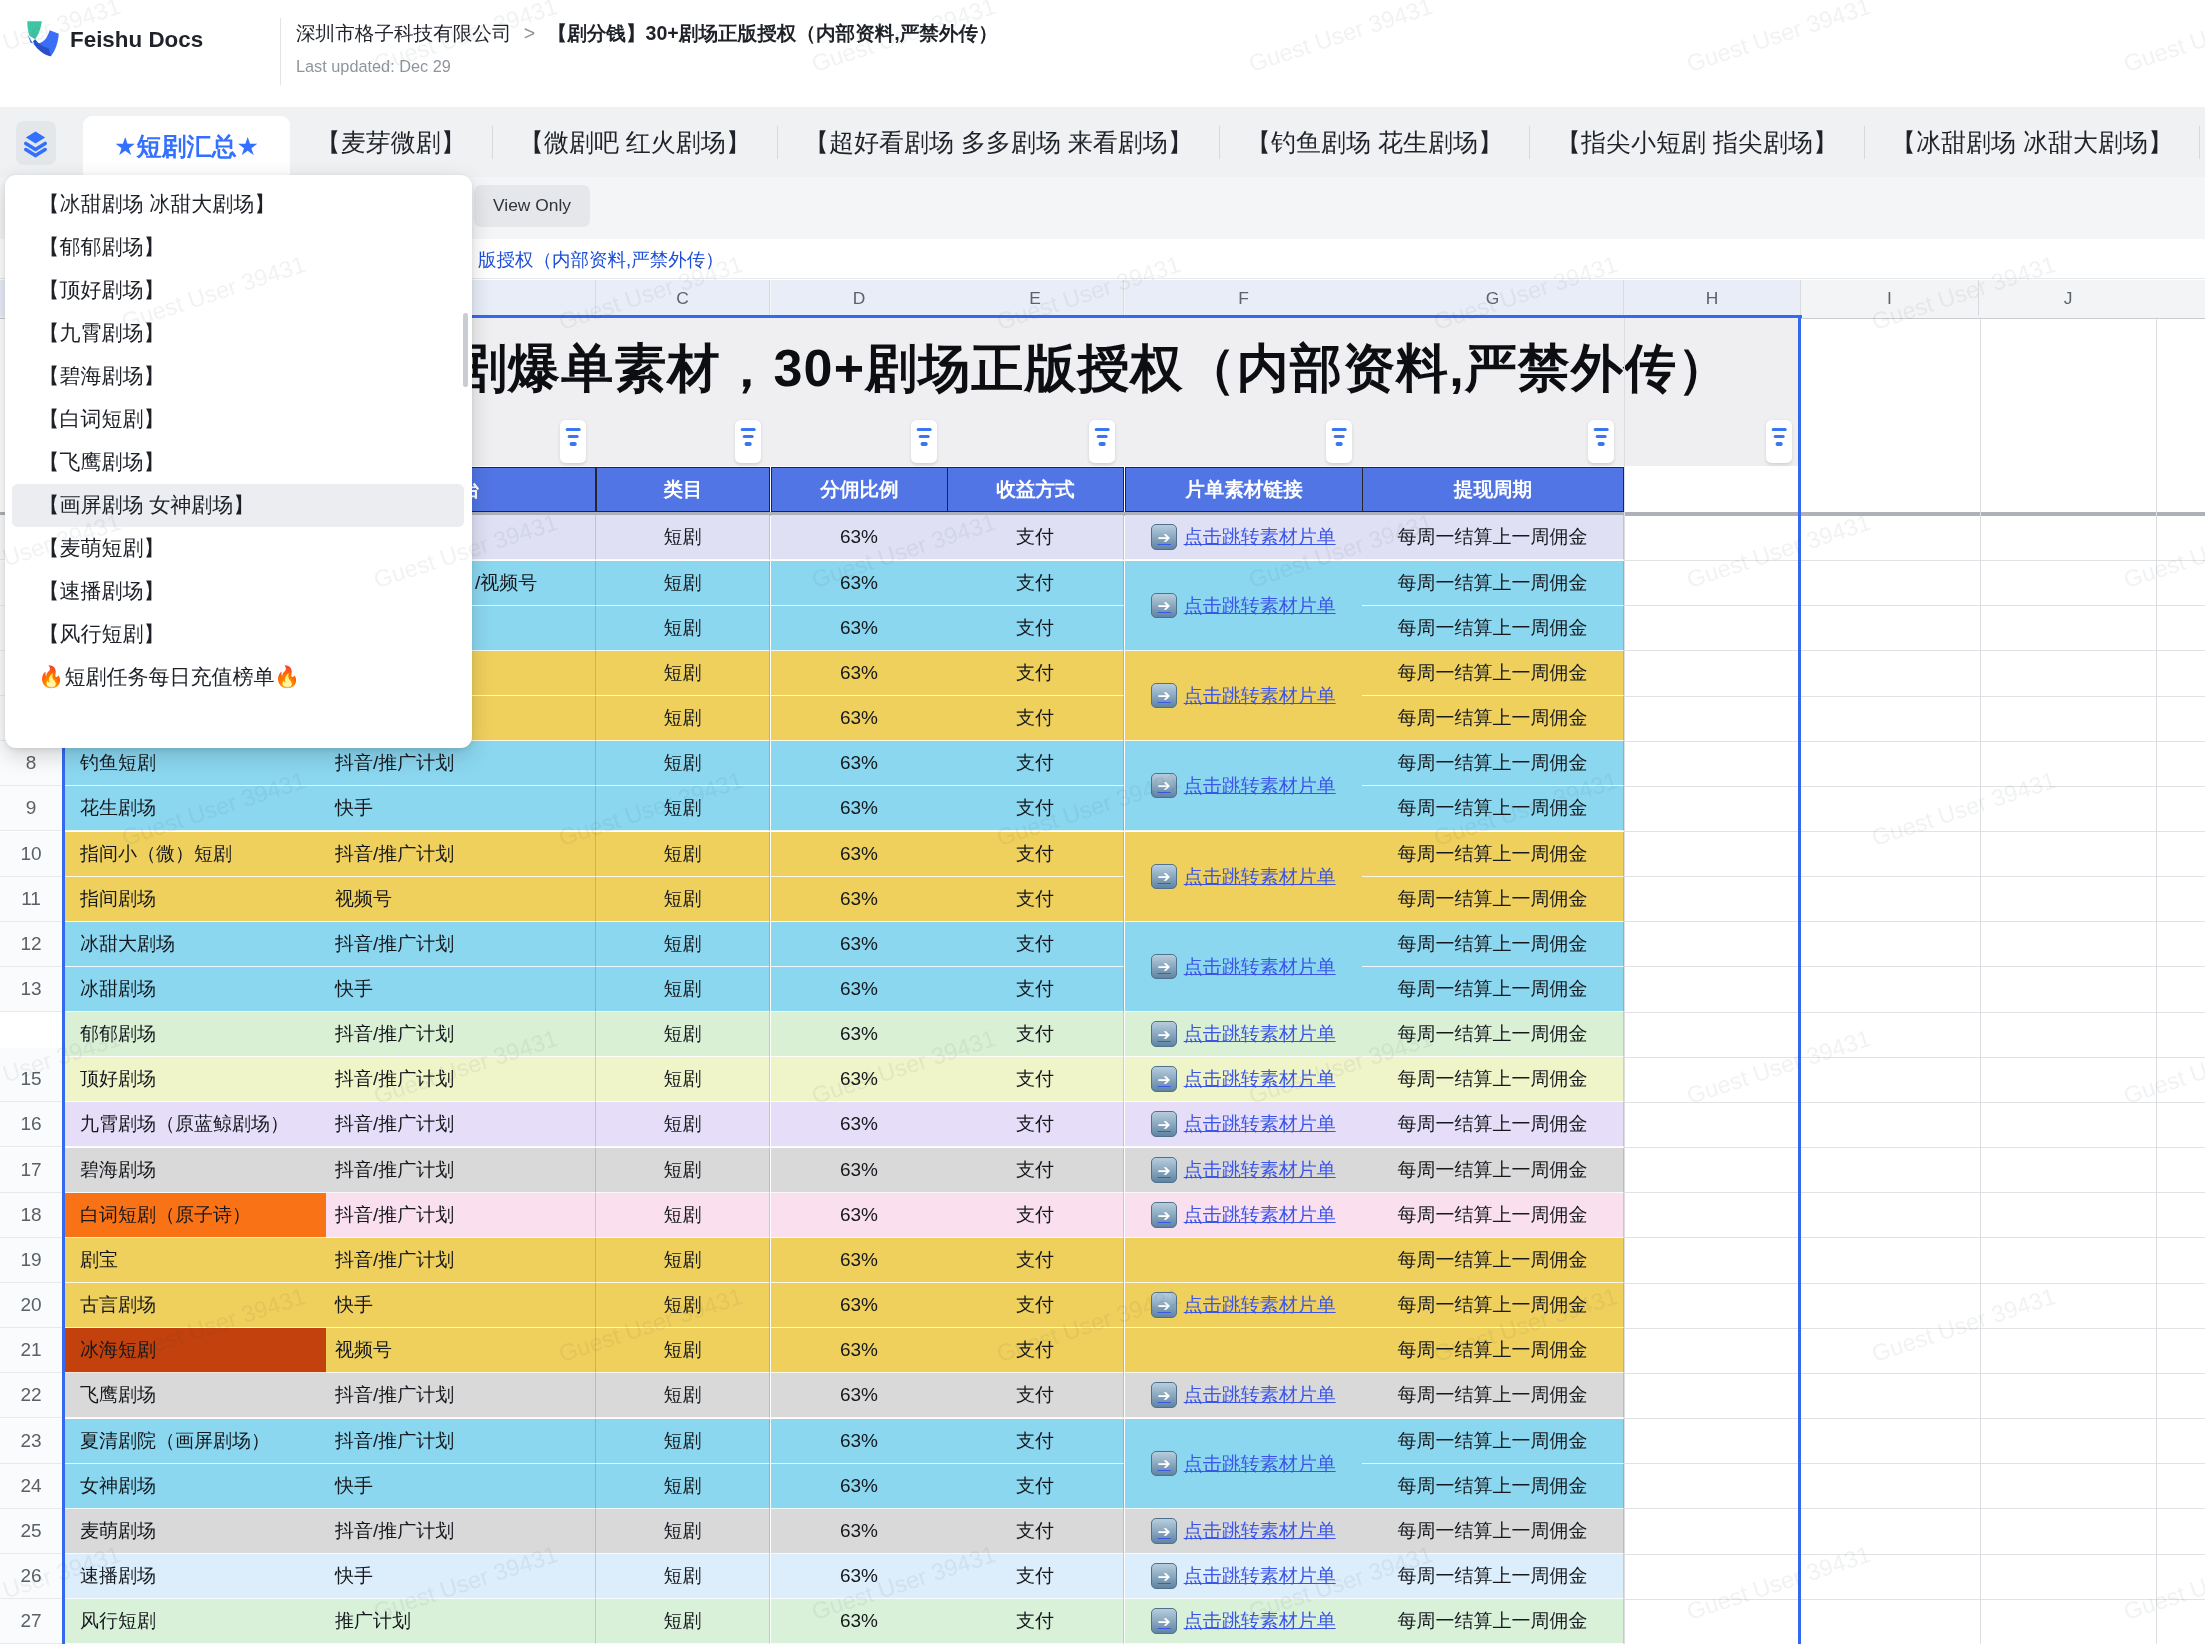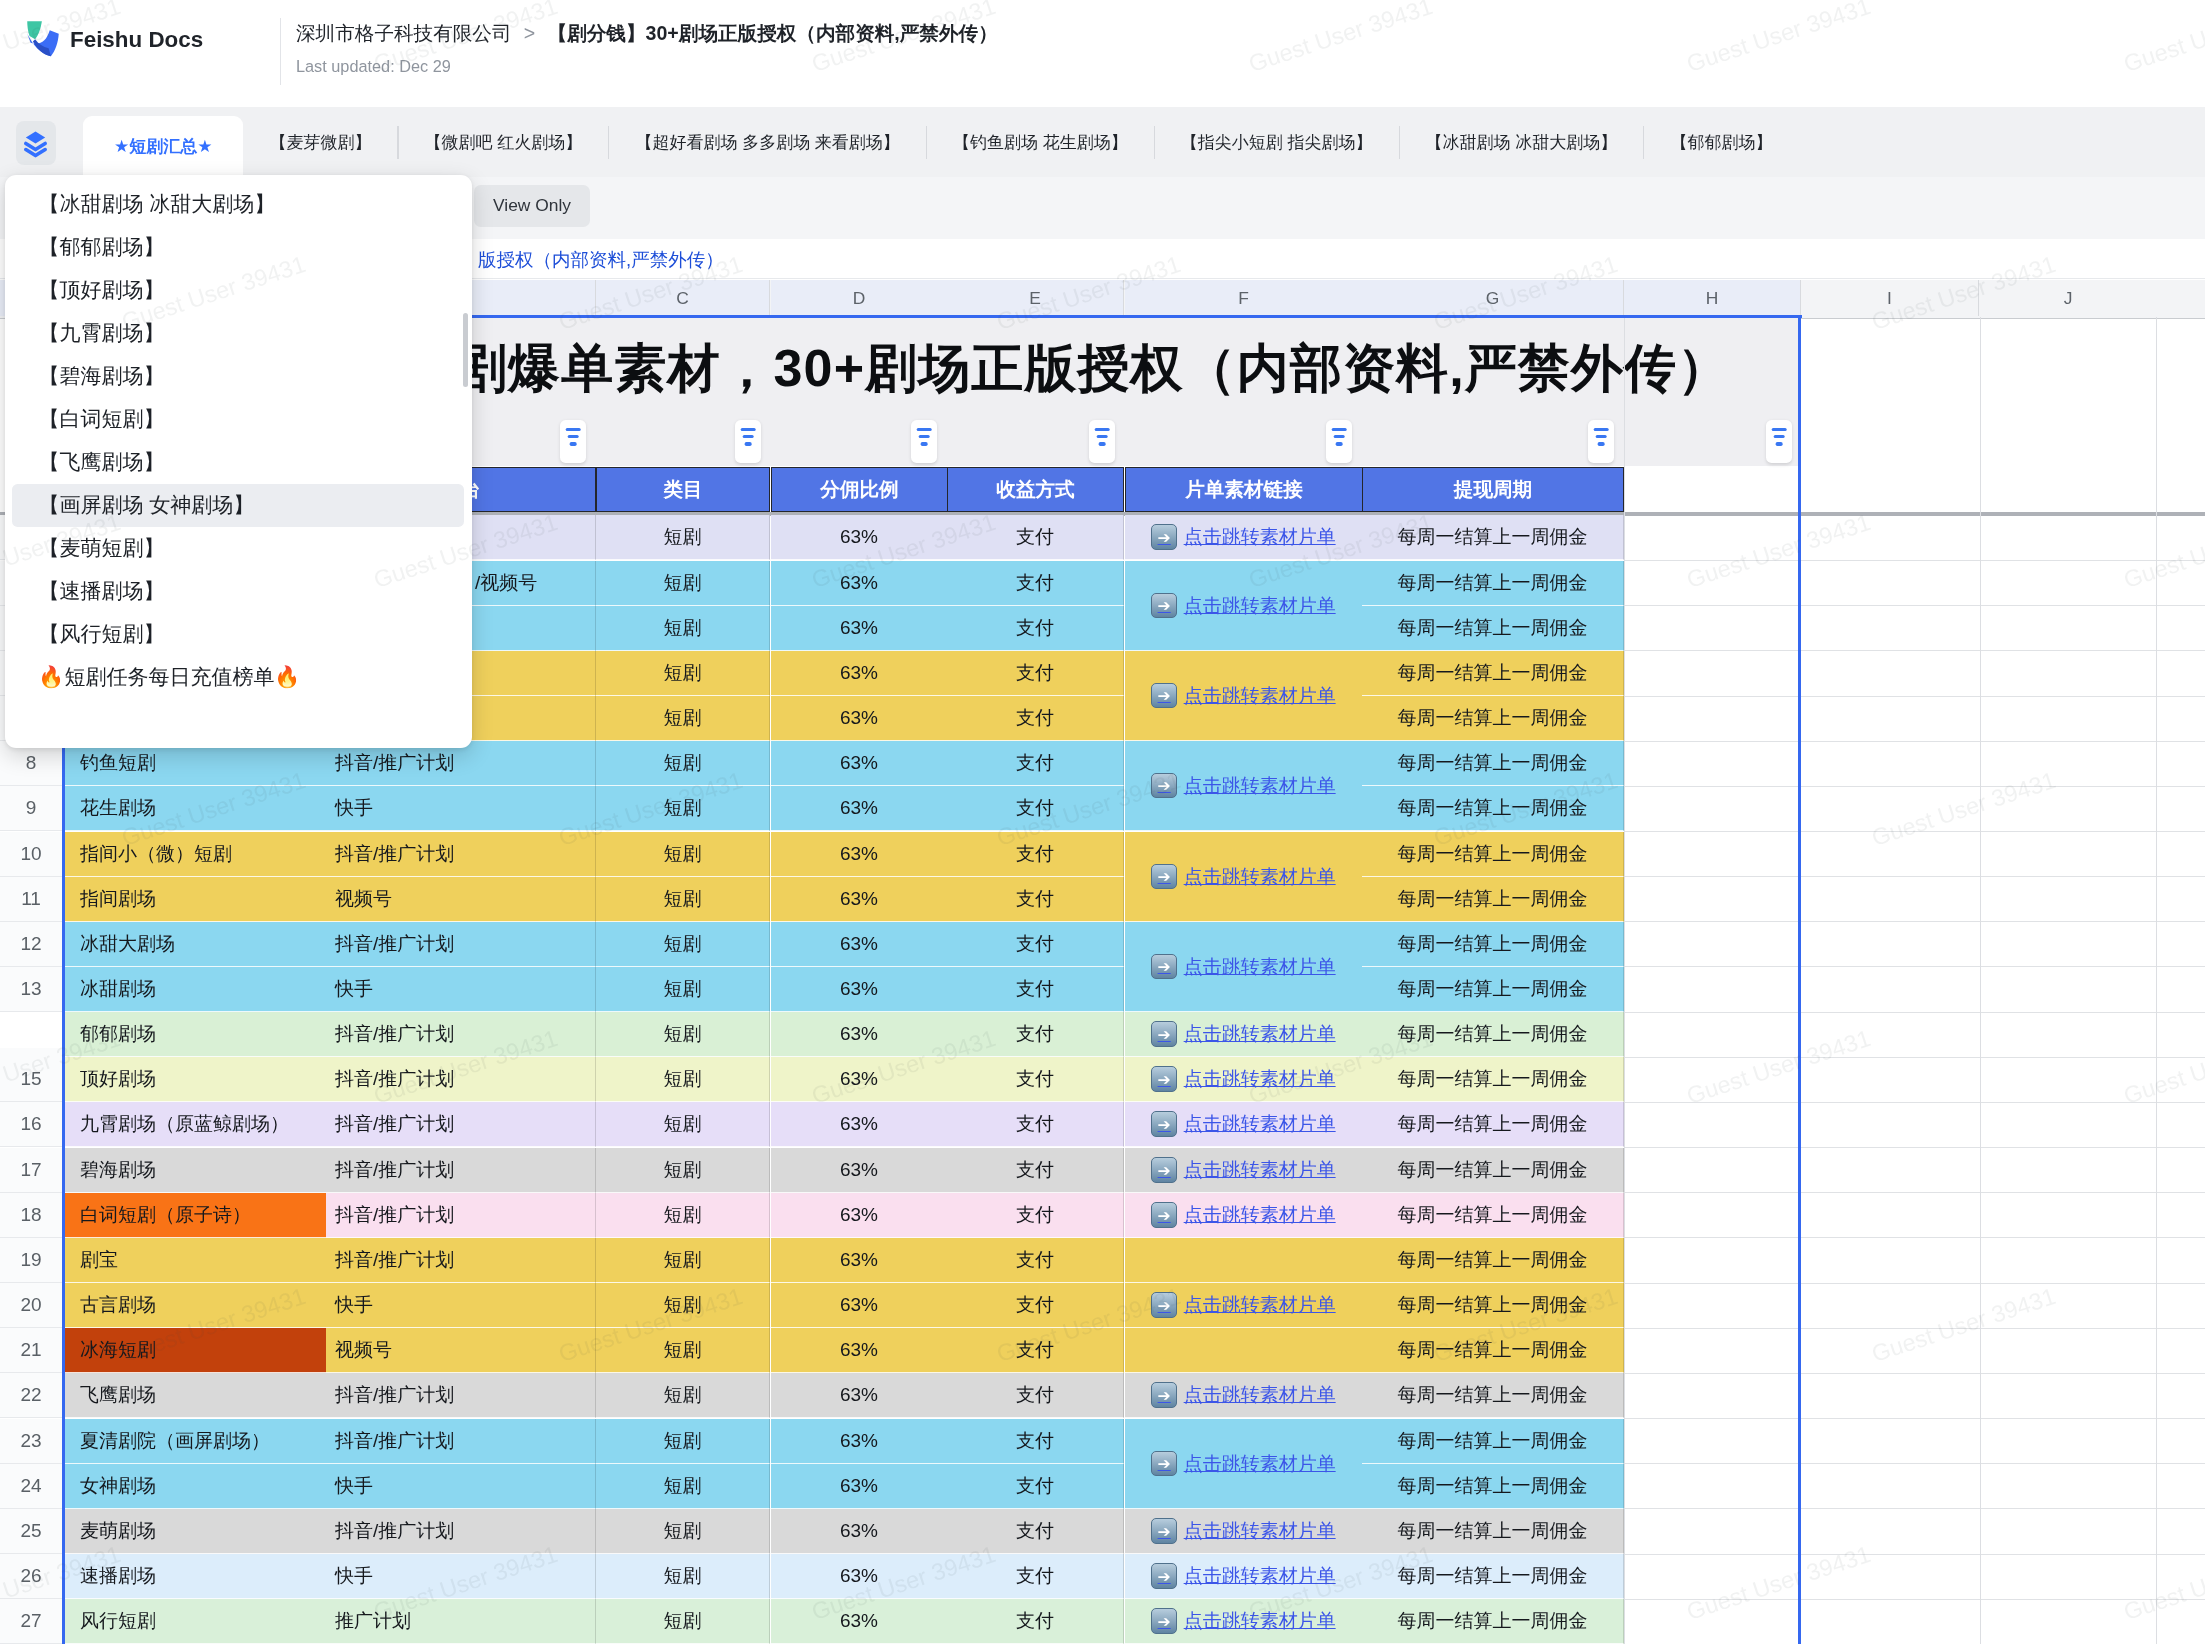--- a/index.html
+++ b/index.html
@@ -10,21 +10,21 @@
   #brand{left:70px;top:27px;font-size:22.4px;font-weight:bold;color:#1f2329;}
   #vdiv{left:280px;top:18px;width:1.1px;height:67px;background:#e2e4e8;}
   #crumb{left:296px;top:20px;font-size:19.6px;color:#1f2329;white-space:nowrap;}
   #crumb .chev{color:#8f959e;margin:0 12.3px;font-weight:400;}
   #crumb .doc{font-weight:bold;}
   #lastupd{left:296px;top:57px;font-size:16.3px;color:#8f959e;}
   
   #tabstrip{left:0;top:107px;width:2205px;height:70px;background:#f0f1f3;border-bottom:1.1px solid #e2e4e7;white-space:nowrap;overflow:hidden;}
   #layersbtn{left:15.7px;top:14px;width:40px;height:44px;background:#e4e7ea;border-radius:7.9px;display:flex;align-items:center;justify-content:center;}
   #tabs{left:83px;top:0;height:70px;display:flex;align-items:stretch;}
-  .tab{display:flex;align-items:center;padding:0 26px;font-size:17px;color:#1f2329;font-weight:500;position:relative;}
+  .tab{display:flex;align-items:center;padding:0 26px;font-size:25px;color:#1f2329;font-weight:500;position:relative;}
   .tab.active{background:#fff;border-radius:9px 9px 0 0;margin-top:9px;color:#3370ff;font-weight:600;padding:0 31px;}
   .tabsep{width:1.1px;height:33px;background:#d7d9dd;align-self:center;}
   
   #toolbar{left:0;top:177px;width:2205px;height:62px;background:#f4f5f7;border-bottom:1.1px solid #e4e6e9;}
   #viewonly{left:474px;top:7.9px;height:42px;padding:0 19px;background:#e5e7ea;border-radius:6.7px;font-size:17.4px;color:#30353c;display:flex;align-items:center;}
   #fxbar{left:0;top:239px;width:2205px;height:39px;background:#fff;border-bottom:1.1px solid #e7e9ec;}
   #fxtext{left:478px;top:7.9px;font-size:18.5px;color:#1d4ed8;white-space:nowrap;}
   #letters{left:0;top:280px;width:2205px;height:38px;background:#f3f4f6;border-bottom:1.1px solid #c9ccd0;}
   .lcell{position:absolute;top:0;height:36px;display:flex;align-items:center;justify-content:center;font-size:17.4px;color:#5c6269;border-right:1.1px solid #d8dade;box-sizing:border-box;}
   .lsel{background:#e9edf8;}  .lplain{background:#f3f4f6;}

